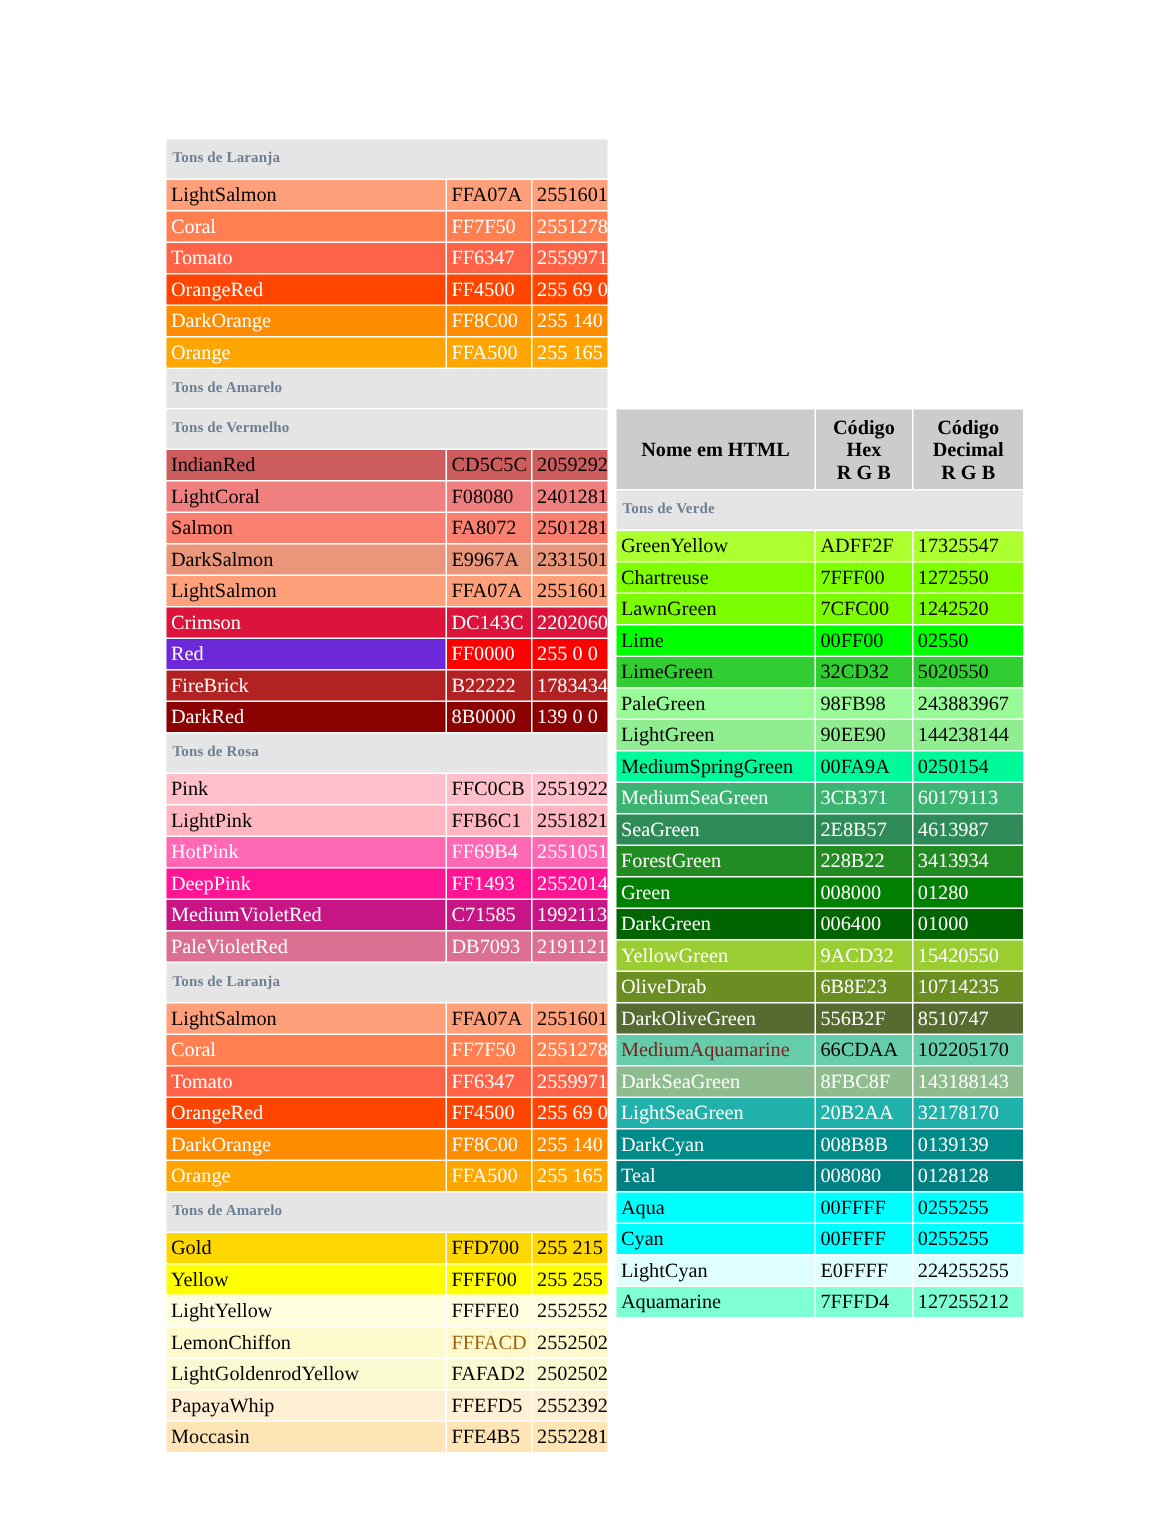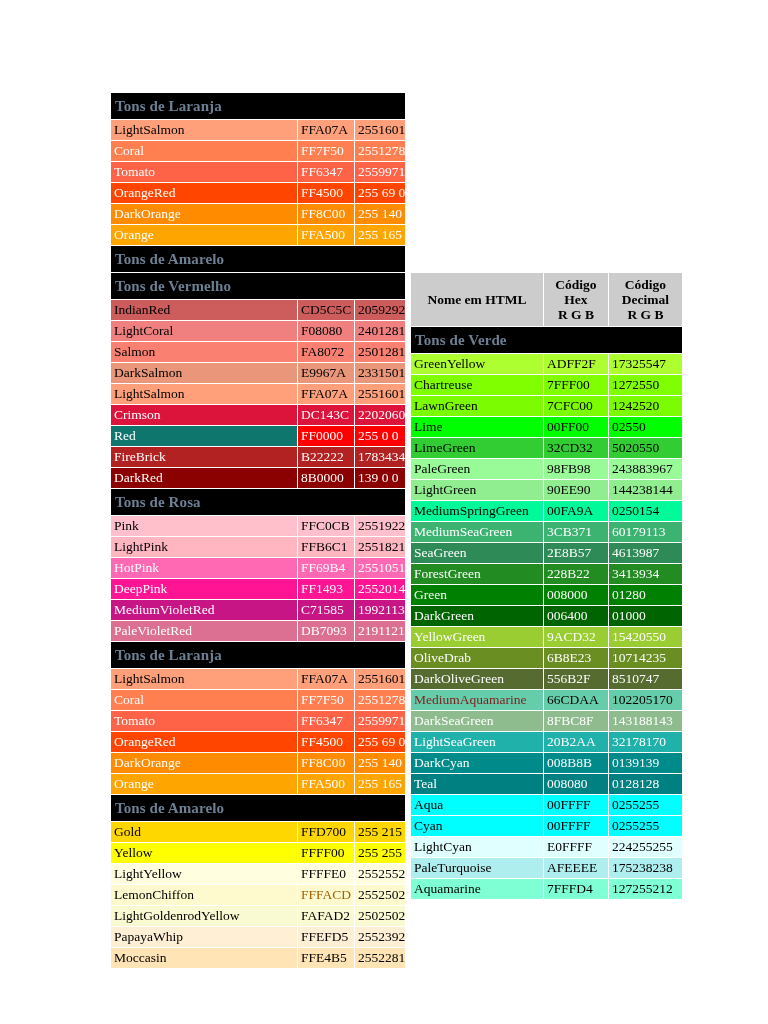--- a/index.html
+++ b/index.html
@@ -52,24 +52,24 @@
   
   .col-left .c-name { width: 186px; }
   .col-left .c-hex  { width: 56px; }
   .col-left .c-dec  { width: 50px; }
   
   .col-right .c-name { width: 130px; }
   .col-right .c-hex  { width: 63px; }
   .col-right .c-dec  { width: 72px; }
 
   tr.section-row td {
-    background: #000000;
+    background: #e5e5e5;
     color: #6d7f92;
     font-weight: bold;
-    font-size: 15px;
+    font-size: 10px;
     line-height: 20px;
     height: 21px;
     padding: 2px 20px 3px 4px;
     letter-spacing: 0.1px;
   }
   tr.header-row th {
     background: #cccccc;
     color: #000000;
     font-weight: bold;
     font-size: 13.5px;
@@ -157,21 +157,21 @@
             <td class="c-name" style="background: rgb(255, 160, 122); color: rgb(0, 0, 0);">LightSalmon</td>
             <td class="c-hex" style="background: rgb(255, 160, 122); color: rgb(0, 0, 0);">FFA07A</td>
             <td class="c-dec" style="background: rgb(255, 160, 122); color: rgb(0, 0, 0);">255160122</td>
           </tr>
           <tr>
             <td class="c-name" style="background: rgb(220, 20, 60); color: rgb(255, 255, 255);">Crimson</td>
             <td class="c-hex" style="background: rgb(220, 20, 60); color: rgb(255, 255, 255);">DC143C</td>
             <td class="c-dec" style="background: rgb(220, 20, 60); color: rgb(255, 255, 255);">2202060</td>
           </tr>
           <tr>
-            <td class="c-name" style="background: #0f766e; color: rgb(255, 255, 255);">Red</td>
+            <td class="c-name" style="background: #6d28d9; color: rgb(255, 255, 255);">Red</td>
             <td class="c-hex" style="background: rgb(255, 0, 0); color: rgb(255, 255, 255);">FF0000</td>
             <td class="c-dec" style="background: rgb(255, 0, 0); color: rgb(255, 255, 255);">255 0 0</td>
           </tr>
           <tr>
             <td class="c-name" style="background: rgb(178, 34, 34); color: rgb(255, 255, 255);">FireBrick</td>
             <td class="c-hex" style="background: rgb(178, 34, 34); color: rgb(255, 255, 255);">B22222</td>
             <td class="c-dec" style="background: rgb(178, 34, 34); color: rgb(255, 255, 255);">1783434</td>
           </tr>
           <tr>
             <td class="c-name" style="background: rgb(139, 0, 0); color: rgb(255, 255, 255);">DarkRed</td>
@@ -426,25 +426,20 @@
             <td class="c-name" style="background: rgb(0, 255, 255); color: rgb(0, 0, 0);">Cyan</td>
             <td class="c-hex" style="background: rgb(0, 255, 255); color: rgb(0, 0, 0);">00FFFF</td>
             <td class="c-dec" style="background: rgb(0, 255, 255); color: rgb(0, 0, 0);">0255255</td>
           </tr>
           <tr>
             <td class="c-name" style="background: rgb(224, 255, 255); color: rgb(0, 0, 0);">LightCyan</td>
             <td class="c-hex" style="background: rgb(224, 255, 255); color: rgb(0, 0, 0);">E0FFFF</td>
             <td class="c-dec" style="background: rgb(224, 255, 255); color: rgb(0, 0, 0);">224255255</td>
           </tr>
           <tr>
-            <td class="c-name" style="background: rgb(175, 238, 238); color: rgb(0, 0, 0);">PaleTurquoise</td>
-            <td class="c-hex" style="background: rgb(175, 238, 238); color: rgb(0, 0, 0);">AFEEEE</td>
-            <td class="c-dec" style="background: rgb(175, 238, 238); color: rgb(0, 0, 0);">175238238</td>
-          </tr>
-          <tr>
             <td class="c-name" style="background: rgb(127, 255, 212); color: rgb(0, 0, 0);">Aquamarine</td>
             <td class="c-hex" style="background: rgb(127, 255, 212); color: rgb(0, 0, 0);">7FFFD4</td>
             <td class="c-dec" style="background: rgb(127, 255, 212); color: rgb(0, 0, 0);">127255212</td>
           </tr>
         </tbody>
     </table>
   </div>
 
 </div>
 

